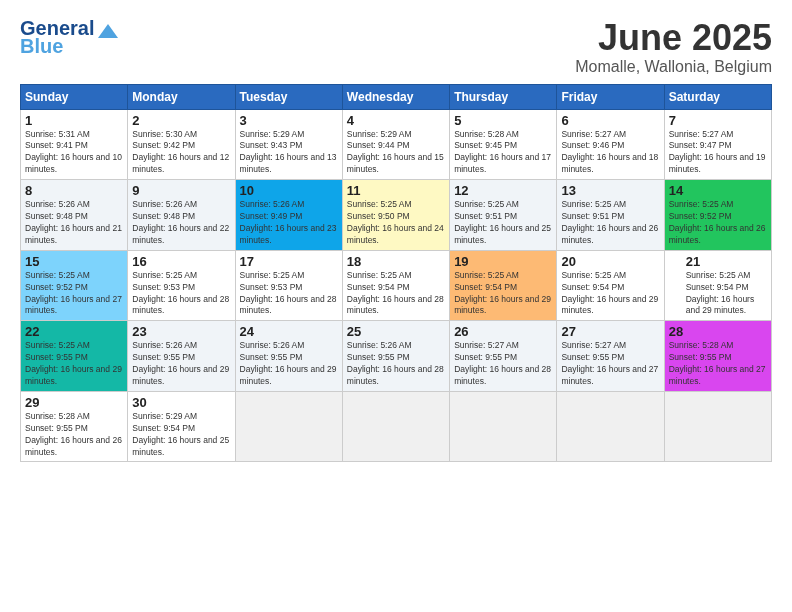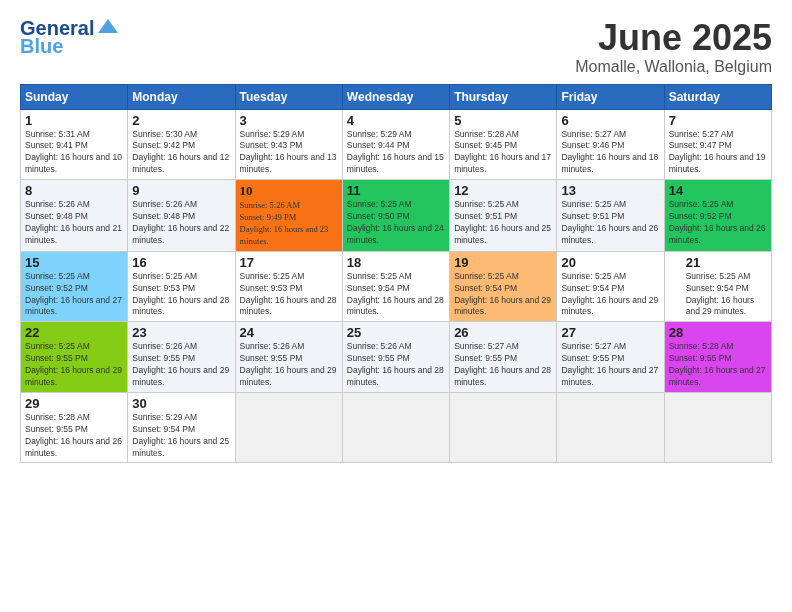--- a/index.html
+++ b/index.html
@@ -84,21 +84,21 @@
     .calendar tr:nth-child(even) .empty-cell {
       background: #eaeaea !important;
     }
   </style>
 </head>
 <body>
 
 <div class="page">
   <div class="header-area">
     <div class="logo">
-      <div style="display:flex;align-items:center;gap:2px;">
+      <div style="display:flex;align-items:flex-end;gap:2px;">
         <div style="font-size:20px;font-weight:bold;color:#1a4b8c;line-height:1;">
           <span style="color:#1a4b8c;">General</span>
         </div>
         <div style="width:0;height:0;border-left:10px solid transparent;border-right:10px solid transparent;border-bottom:14px solid #4fa3e0;margin-left:2px;margin-top:-4px;"></div>
       </div>
       <div style="font-size:20px;font-weight:bold;color:#4fa3e0;line-height:1;margin-top:-2px;">Blue</div>
     </div>
     <div class="title-area">
       <div class="month-title">June 2025</div>
       <div class="subtitle">Momalle, Wallonia, Belgium</div>
@@ -186,29 +186,29 @@
         </div>
       </td>
           <td style="background: rgb(240, 244, 248);">
         <span class="day-num">9</span>
         <div class="day-info">
           Sunrise: 5:26 AM<br>
           Sunset: 9:48 PM<br>
           Daylight: 16 hours and 22 minutes.
         </div>
       </td>
-          <td style="background: #f97316; font-family: Liberation Serif, serif;">
+          <td style="background: #0ea5e9;">
         <span class="day-num">10</span>
         <div class="day-info">
           Sunrise: 5:26 AM<br>
           Sunset: 9:49 PM<br>
           Daylight: 16 hours and 23 minutes.
         </div>
       </td>
-          <td style="background: #22c55e;">
+          <td style="background: #fef9c3;">
         <span class="day-num">11</span>
         <div class="day-info">
           Sunrise: 5:25 AM<br>
           Sunset: 9:50 PM<br>
           Daylight: 16 hours and 24 minutes.
         </div>
       </td>
           <td style="background: rgb(240, 244, 248);">
         <span class="day-num">12</span>
         <div class="day-info">
@@ -286,21 +286,21 @@
           <td style="background: rgb(255, 255, 255); padding-left: 21px;">
         <span class="day-num">21</span>
         <div class="day-info">
           Sunrise: 5:25 AM<br>
           Sunset: 9:54 PM<br>
           Daylight: 16 hours and 29 minutes.
         </div>
       </td>
         </tr>
         <tr>
-          <td style="background: #84cc16;">
+          <td style="background: #14b8a6;">
         <span class="day-num">22</span>
         <div class="day-info">
           Sunrise: 5:25 AM<br>
           Sunset: 9:55 PM<br>
           Daylight: 16 hours and 29 minutes.
         </div>
       </td>
           <td style="background: rgb(240, 244, 248);">
         <span class="day-num">23</span>
         <div class="day-info">

